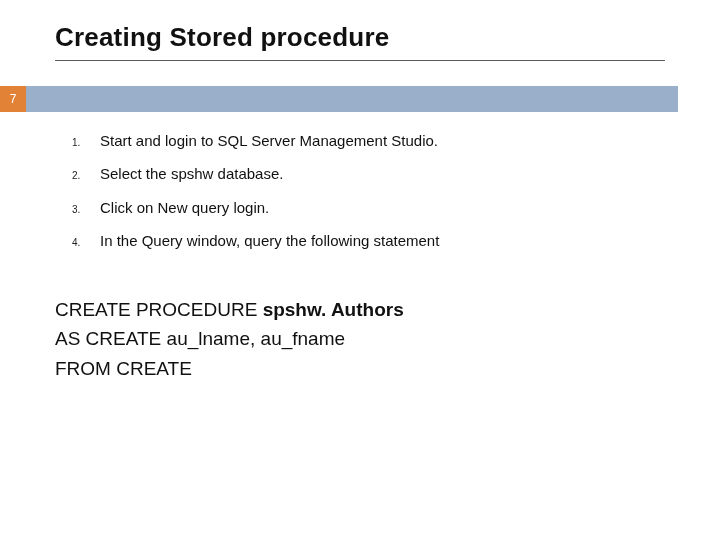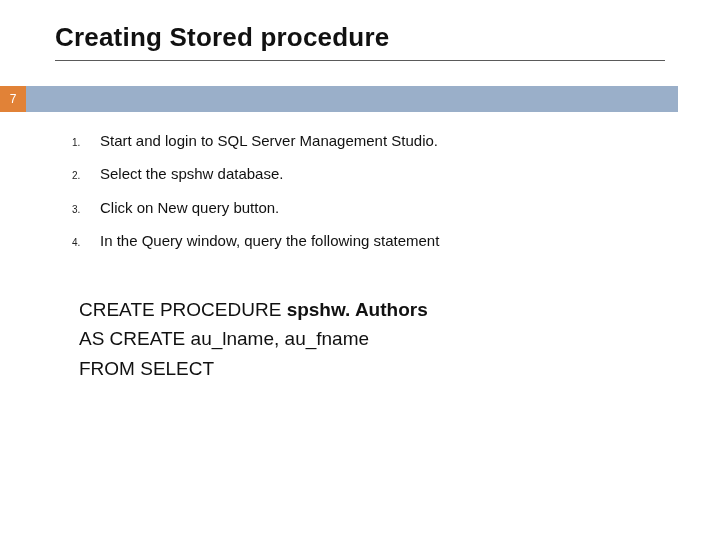--- a/index.html
+++ b/index.html
@@ -80,21 +80,20 @@
     font-size: 15px;
     line-height: 1.35;
   }
   
   .codeblk {
     position: absolute;
     left: 55px;
     top: 295px;
     font-size: 19px;
     line-height: 1.55;
-    margin-left: 24px;
   }
   .codeblk .proc {
     font-weight: 700;
   }
 </style>
 </head>
 <body>
 
 <div class="title">Creating Stored procedure</div>
 <div class="rule"></div>
@@ -108,27 +107,27 @@
   <div class="row">
     <div class="num">1.</div>
     <div class="item">Start and login to SQL Server Management Studio.</div>
   </div>
   <div class="row">
     <div class="num">2.</div>
     <div class="item">Select the spshw database.</div>
   </div>
   <div class="row">
     <div class="num">3.</div>
-    <div class="item">Click on New query button.</div>
+    <div class="item">Click on New query login.</div>
   </div>
   <div class="row">
     <div class="num">4.</div>
     <div class="item">In the Query window, query the following statement</div>
   </div>
 </div>
 
 <div class="codeblk">
   <div>
     <span>CREATE PROCEDURE </span><span class="proc">spshw. Authors</span>
   </div>
   <div>AS CREATE au_lname, au_fname</div>
-  <div>FROM SELECT</div>
+  <div>FROM CREATE</div>
 </div>
 
 </body></html>

